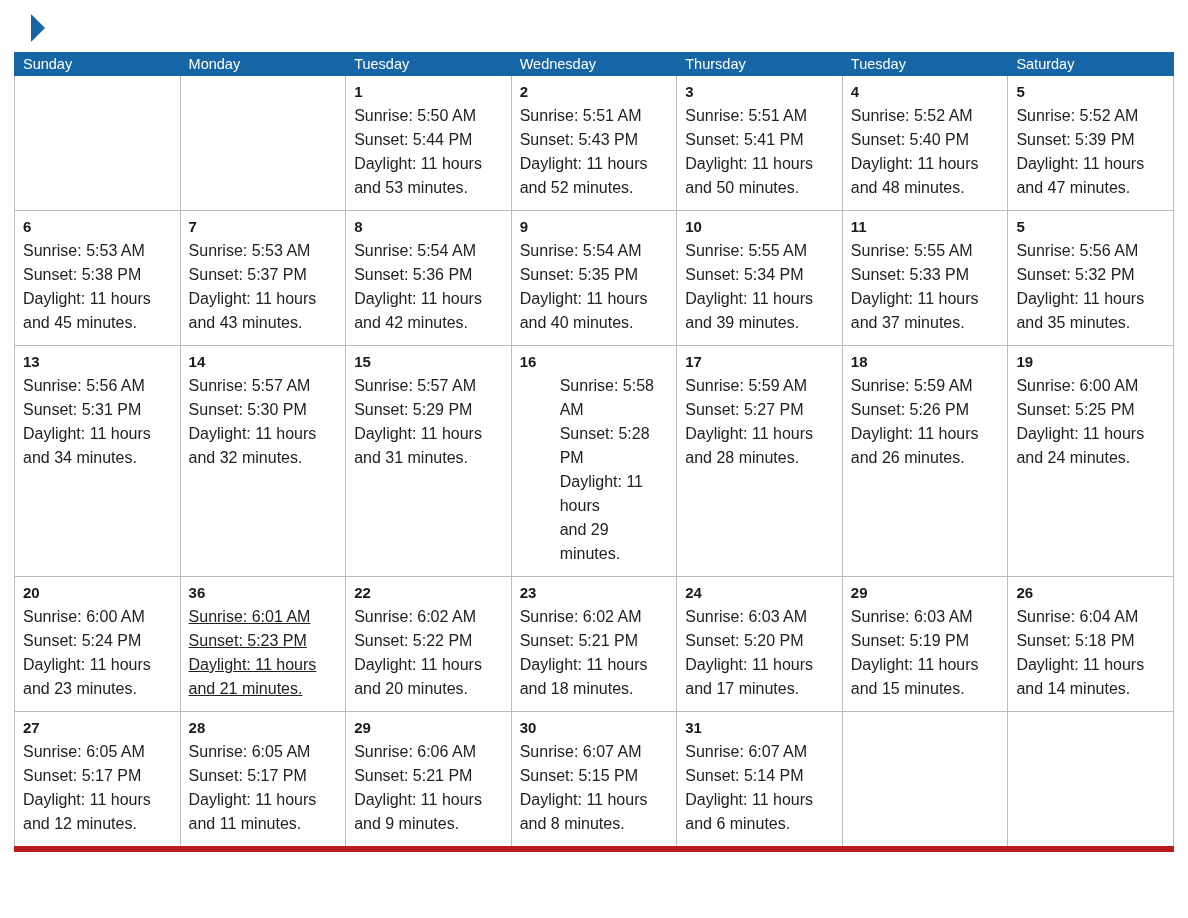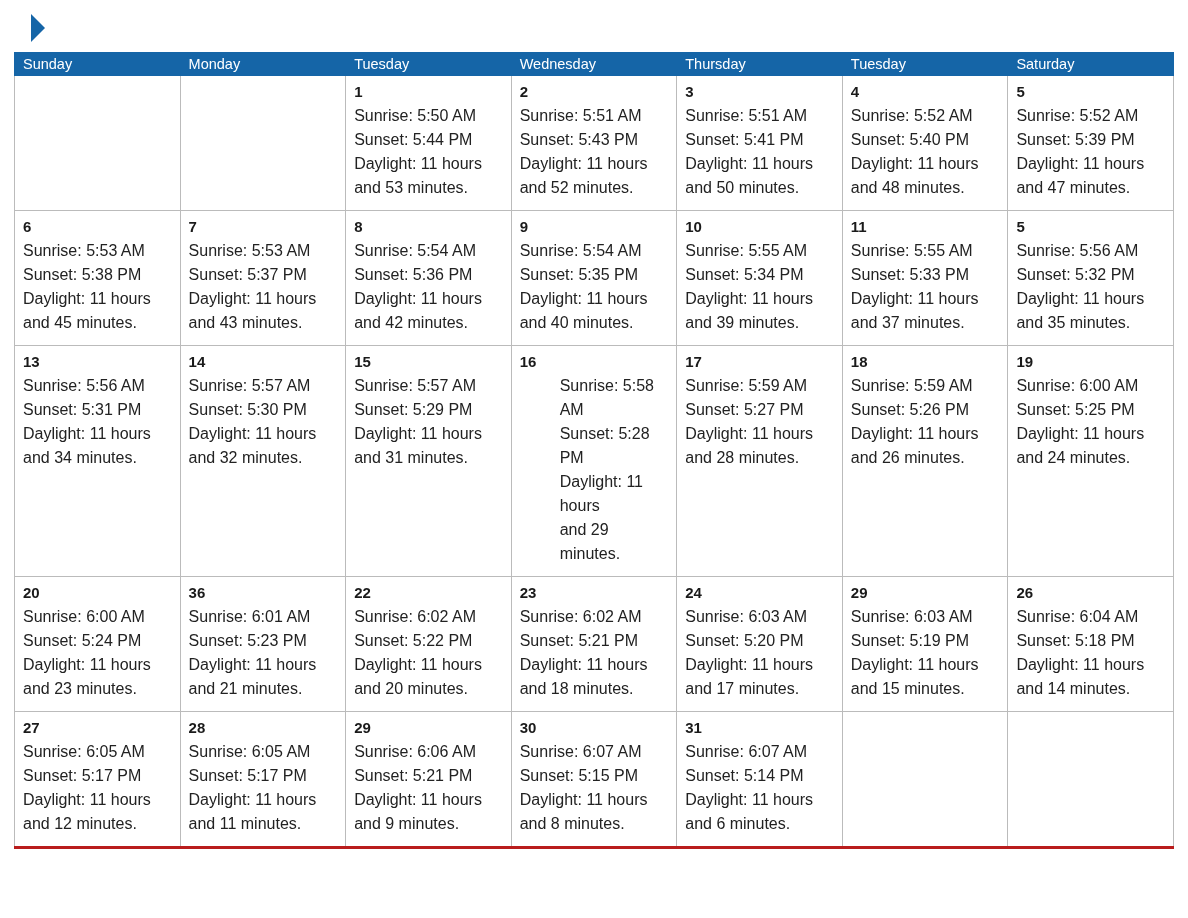--- a/index.html
+++ b/index.html
@@ -94,21 +94,21 @@
     }
     .day-info {
       font-size: 16px;
       color: #222;
       line-height: 1.5;
     }
     .empty-cell {
       background: #fff;
     }
     tbody tr:last-child td {
-      border-bottom: 3px solid #b91c1c;
+      border-bottom: 6px solid #b91c1c;
     }
     tbody tr td:first-child {
       border-left: 1px solid #bbb;
     }
   </style>
 </head>
 <body>
 
 <div class="header">
   <div class="logo">
@@ -282,21 +282,21 @@
         <tr>
           <td>
             <div class="day-num">20</div>
             <div class="day-info" style="white-space: pre-line;">Sunrise: 6:00 AM
 Sunset: 5:24 PM
 Daylight: 11 hours
 and 23 minutes.</div>
           </td>
           <td>
             <div class="day-num">36</div>
-            <div class="day-info" style="white-space: pre-line;">Sunrise: 6:01 AM
+            <div class="day-info" style="white-space: pre-line; text-decoration: underline;">Sunrise: 6:01 AM
 Sunset: 5:23 PM
 Daylight: 11 hours
 and 21 minutes.</div>
           </td>
           <td>
             <div class="day-num">22</div>
             <div class="day-info" style="white-space: pre-line;">Sunrise: 6:02 AM
 Sunset: 5:22 PM
 Daylight: 11 hours
 and 20 minutes.</div>

